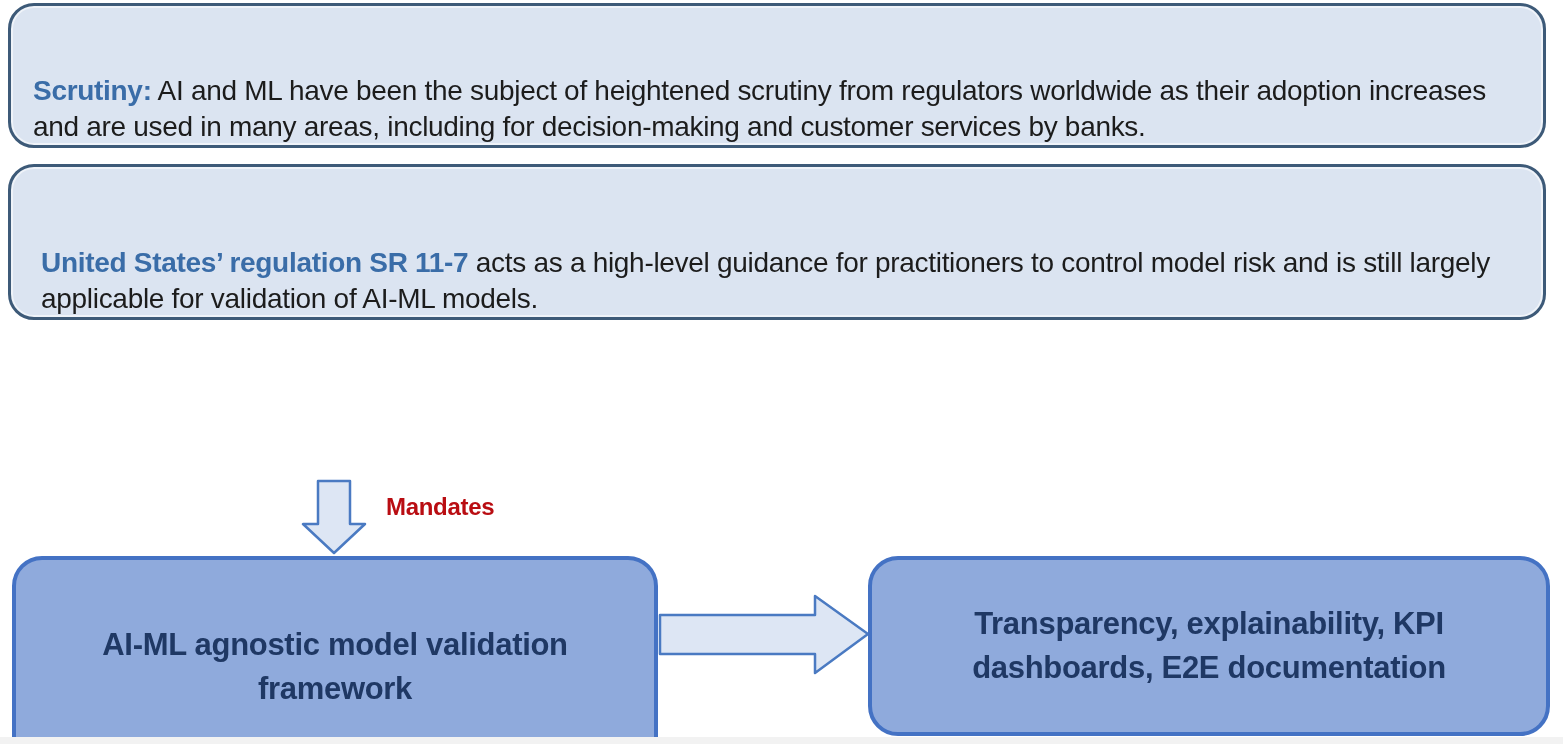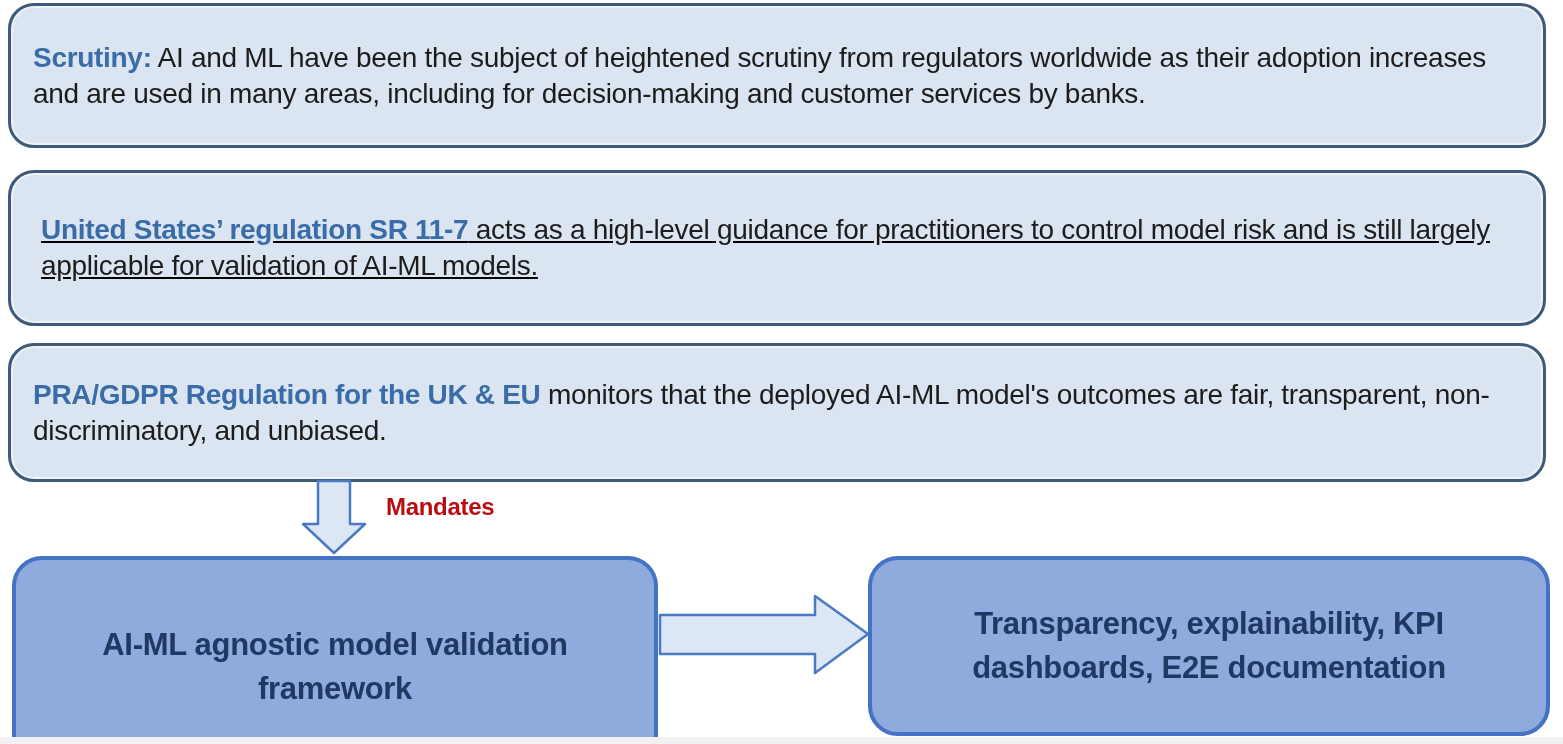--- a/index.html
+++ b/index.html
@@ -23,37 +23,37 @@
   
   .top-box {
     position: absolute;
     left: 8px;
     width: 1538px;
     background: #dbe4f1;
     border: 3px solid #3d5a78;
     border-radius: 26px;
     box-sizing: border-box;
     display: flex;
-    align-items: center;
+    align-items: flex-end;
     box-shadow: inset 0 0 0 2px rgba(255,255,255,0.55);
   }
   .top-box .box-text {
     margin: 0;
     padding: 0 26px 0 22px;
     font-size: 28px;
     line-height: 36px;
     letter-spacing: -0.3px;
     color: #1c1c1c;
   }
   .top-box .lead {
     font-weight: bold;
     color: #3a6da8;
   }
   #box-scrutiny { top: 3px;   height: 145px; }
-  #box-sr117    { top: 170px; height: 156px; text-decoration: underline; }
+  #box-sr117    { top: 164px; height: 156px; }
   #box-sr117 .box-text { padding-left: 30px; }
   #box-pragdpr  { top: 343px; height: 139px; }
 
   
   .flow-label {
     position: absolute;
     font-size: 24px;
     font-weight: bold;
     color: #b90d12;
     letter-spacing: -0.3px;
@@ -110,23 +110,20 @@
 <div class="canvas">
 
   <div class="top-box" id="box-scrutiny">
     <p class="box-text"><span class="lead">Scrutiny:</span><span> AI and ML have been the subject of heightened scrutiny from regulators worldwide as their adoption increases and are used in many areas, including for decision-making and customer services by banks.</span></p>
   </div>
 
   <div class="top-box" id="box-sr117">
     <p class="box-text"><span class="lead">United States’ regulation SR 11-7</span><span> acts as a high-level guidance for practitioners to control model risk and is still largely applicable for validation of AI-ML models.</span></p>
   </div>
 
-  <div class="top-box" id="box-pragdpr">
-    <p class="box-text"><span class="lead">PRA/GDPR Regulation for the UK &amp; EU</span><span> monitors that the deployed  AI-ML model's outcomes are fair, transparent, non-discriminatory, and unbiased.</span></p>
-  </div>
 
   <svg class="arrow-svg" id="arrow-down" width="76" height="78" viewBox="0 0 76 78">
     <polygon class="arrow-shape" points="22,2 54,2 54,45 69,45 38,74 7,45 22,45"></polygon>
   </svg>
   <div class="flow-label" id="label-mandates">Mandates</div>
 
   <div class="bottom-box" id="box-framework">
     <p class="box-text">AI-ML agnostic model validation framework</p>
   </div>
 

